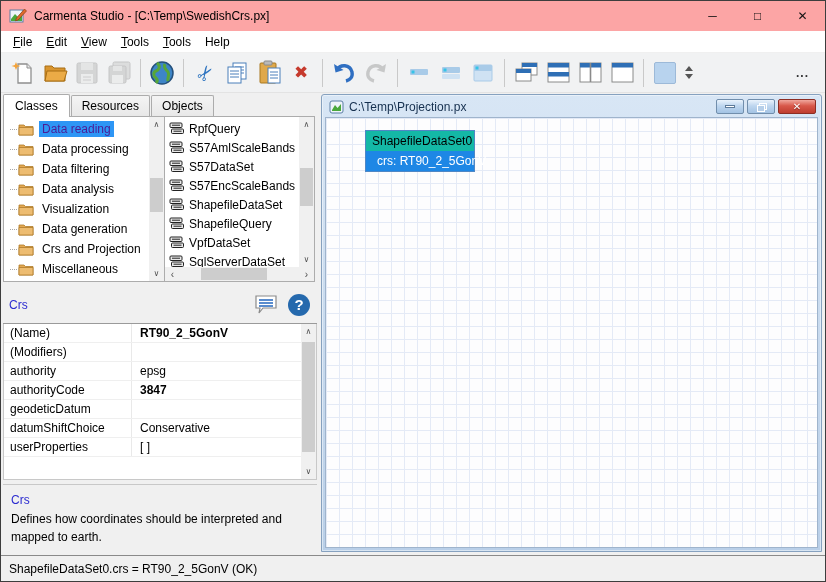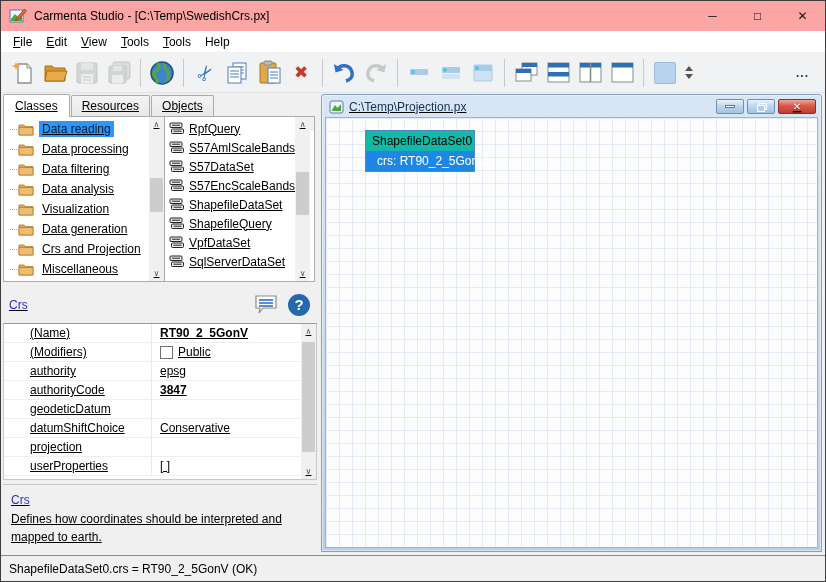--- a/index.html
+++ b/index.html
@@ -26,38 +26,38 @@
   .tb-glyph { font-size:19px; line-height:1; }
   .cut-glyph { color:#2e74c0; transform:rotate(-55deg); font-size:20px; }
   .del-glyph { color:#c63a2d; font-size:17px; font-weight:bold; }
   .swatch { width:22px; height:22px; background:#b8d3ee; border:1px solid #9cb9d8; border-radius:2px; }
   .spinner { display:flex; flex-direction:column; justify-content:center; gap:3px; margin:0 6px 0 4px; }
   .spin-up { width:0; height:0; border-left:4px solid transparent; border-right:4px solid transparent; border-bottom:5px solid #555; }
   .spin-down { width:0; height:0; border-left:4px solid transparent; border-right:4px solid transparent; border-top:5px solid #555; }
   .overflow-dots { margin-left:auto; margin-right:10px; color:#333; font-weight:bold; letter-spacing:1px; }
 
   
-  .main { flex:1 1 auto; display:flex; background:#f0f0f0; min-height:0;text-decoration:underline; }
+  .main { flex:1 1 auto; display:flex; background:#f0f0f0; min-height:0; }
   .left-panel { width:318px; flex:0 0 auto; display:flex; flex-direction:column; padding:1px 2px 0 2px; min-height:0; }
 
   
   .tabs { height:22px; display:flex; align-items:flex-end; flex:0 0 auto; }
   .tab { padding:3px 10px 3px 10px; border:1px solid #acacac; border-bottom:none; background:linear-gradient(#f4f4f4,#e8e8e8); margin-right:1px; font-size:12px; border-radius:2px 2px 0 0; }
   .tab.active { background:#fff; padding:4px 11px; position:relative; top:1px; z-index:2; }
 
   
   .lists-row { height:166px; display:flex; flex:0 0 auto; z-index:1; }
   .tree-box { width:162px; border:1px solid #acacac; background:#fff; display:flex; overflow:hidden; }
   .tree-items { flex:1 1 auto; padding-top:2px; position:relative; }
   .tree-item { height:20px; display:flex; align-items:center; padding-left:14px; position:relative; white-space:nowrap; }
   .tree-item::before { content:""; position:absolute; left:6px; top:50%; width:7px; border-top:1px dotted #a8a8a8; }
   .tree-item .t-label { padding:1px 3px; margin-left:5px; }
-  .tree-item.selected .t-label { background:#2e96f5; color:#0f172a; }
+  .tree-item.selected .t-label { background:#2e96f5; color:#4c1d95; }
   .folder-icon { width:16px; height:13px; flex:0 0 auto; }
-  .class-box { width:150px; border:1px solid #acacac; border-left:none; background:#fff; display:flex; flex-direction:row; overflow:hidden; }
+  .class-box { width:150px; border:1px solid #acacac; border-left:none; background:#fff; display:flex; flex-direction:column; overflow:hidden; }
   .class-scroll { flex:1 1 auto; display:flex; min-height:0; }
   .class-items { flex:1 1 auto; padding-top:2px; white-space:nowrap; overflow:hidden; }
   .class-item { height:19px; display:flex; align-items:center; padding-left:4px; gap:5px; }
   .class-icon { width:15px; height:13px; flex:0 0 auto; }
 
   
   .vscroll { width:15px; background:#f0f0f0; display:flex; flex-direction:column; align-items:center; flex:0 0 auto; }
   .hscroll { height:14px; background:#f0f0f0; display:flex; align-items:center; flex:0 0 auto; }
   .sb-arrow { width:15px; height:15px; display:flex; align-items:center; justify-content:center; font-size:8px; color:#505050; flex:0 0 auto; }
   .hscroll .sb-arrow { width:15px; height:14px; font-size:10px; }
@@ -68,21 +68,21 @@
   .hscroll .sb-thumb { top:1px; bottom:1px; }
 
   
   .prop-header { margin-top:5px; height:37px; display:flex; align-items:center; padding:0 6px; border-bottom:1px solid #9a9a9a; flex:0 0 auto; }
   .prop-header .cls-name { color:#2b2bd0; font-size:12px; }
   .prop-header .hdr-icons { margin-left:auto; display:flex; align-items:center; gap:9px; }
 
   
   .prop-grid { height:156px; background:#fff; border:1px solid #c8c8c8; border-top:none; display:flex; flex:0 0 auto; overflow:hidden; }
   .prop-rows { flex:1 1 auto; }
-  .prop-row { height:19px; display:flex; border-bottom:1px solid #efefef; align-items:center;padding-left:20px; }
+  .prop-row { height:19px; display:flex; border-bottom:1px solid #efefef; align-items:center; }
   .prop-label { width:128px; flex:0 0 auto; padding-left:6px; border-right:1px solid #e9e9e9; align-self:stretch; display:flex; align-items:center; }
   .prop-value { flex:1 1 auto; padding-left:8px; align-self:stretch; display:flex; align-items:center; gap:5px; }
   .prop-value.bold { font-weight:bold; }
   .checkbox { width:13px; height:13px; border:1px solid #707070; background:#fff; flex:0 0 auto; }
 
   
   .desc-panel { margin-top:4px; flex:1 1 auto; background:#f0f0f0; border-top:1px solid #c8c8c8; padding:7px 8px; line-height:1.45; }
   .desc-title { color:#2b2bd0; margin-bottom:2px; }
 
   
@@ -478,44 +478,36 @@
       </div>
 
       <div class="prop-grid">
         <div class="prop-rows">
           <div class="prop-row">
             <div class="prop-label">(Name)</div>
             <div class="prop-value bold">RT90_2_5GonV</div>
           </div>
           <div class="prop-row">
             <div class="prop-label">(Modifiers)</div>
-            <div class="prop-value">
-              <span class="checkbox"></span>
-              <span>Public</span>
-            </div>
           </div>
           <div class="prop-row">
             <div class="prop-label">authority</div>
             <div class="prop-value">epsg</div>
           </div>
           <div class="prop-row">
             <div class="prop-label">authorityCode</div>
             <div class="prop-value bold">3847</div>
           </div>
           <div class="prop-row">
             <div class="prop-label">geodeticDatum</div>
             <div class="prop-value"></div>
           </div>
           <div class="prop-row">
             <div class="prop-label">datumShiftChoice</div>
             <div class="prop-value">Conservative</div>
-          </div>
-          <div class="prop-row">
-            <div class="prop-label">projection</div>
-            <div class="prop-value"></div>
           </div>
           <div class="prop-row">
             <div class="prop-label">userProperties</div>
             <div class="prop-value">[ ]</div>
           </div>
         </div>
         <div class="vscroll">
           <div class="sb-arrow">∧</div>
           <div class="sb-track">
               <div class="sb-thumb" style="top:2%;height:88%;"></div>

